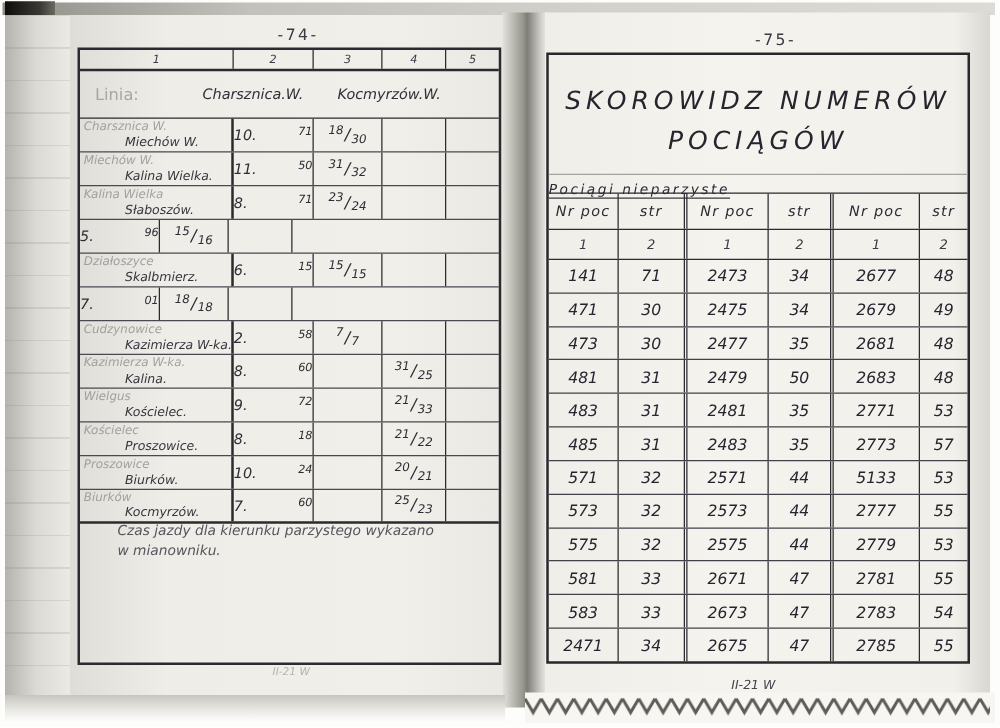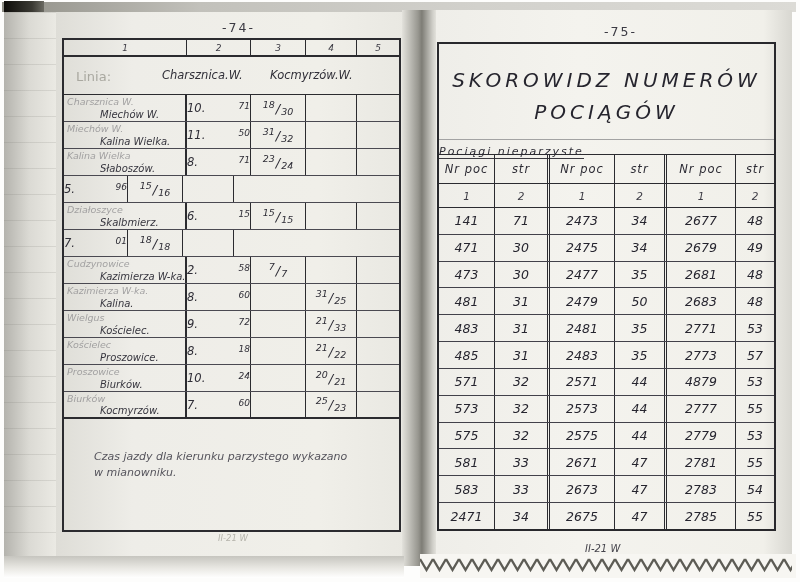--- a/index.html
+++ b/index.html
@@ -49,21 +49,21 @@
   .st-from{position:absolute;left:3px;top:1px;font-size:9.5px;color:#908f91;opacity:.8;
     filter:blur(.25px);white-space:nowrap}
   .st-to{position:absolute;left:36px;bottom:1px;font-size:10px;color:#36353e;white-space:nowrap}
   .dist{display:flex;align-items:center;justify-content:space-between}
   .d1{font-size:11.5px;color:#2e2d36}
   .d2{font-size:9px;color:#2e2d36;margin-top:-4px;margin-left:1px}
   .frc{display:flex;align-items:center;justify-content:center;color:#2e2d36}
   .fr-n{font-size:9.5px;transform:translateY(-4px)}
   .fr-s{font-size:13px;margin:0 1px}
   .fr-d{font-size:9.5px;transform:translateY(3px)}
-  .lt-note{position:absolute;left:30px;top:409px;font-size:11px;font-style:italic;
+  .lt-note{position:absolute;left:30px;top:377px;font-size:11px;font-style:italic;
     color:#55545c;line-height:16px;filter:blur(.15px);white-space:nowrap}
 
   
   .rt{left:437px;top:42px;width:339px;height:489px;border:2px solid #28282c;position:absolute}
   .rt-title{position:relative;height:96px;border-bottom:1px solid #a3a3a3}
   .t1,.t2{position:absolute;left:0;right:0;text-align:center;font-style:italic;
     letter-spacing:4px;font-size:20px;color:#26252e}
   .t1{top:24px}.t2{top:56px}
   .rt-sub{height:15px;border-bottom:1px solid #2b2b30;text-align:left}
   .rt-sub span{display:inline-block;font-size:11px;font-style:italic;letter-spacing:2px;
@@ -442,21 +442,21 @@
         <div class="dc r3 rr">2483</div>
         <div class="dc r4 rrd">35</div>
         <div class="dc r5 rr">2773</div>
         <div class="dc r6">57</div>
       </div>
         <div class="rt-row">
         <div class="dc r1 rr">571</div>
         <div class="dc r2 rrd">32</div>
         <div class="dc r3 rr">2571</div>
         <div class="dc r4 rrd">44</div>
-        <div class="dc r5 rr">4879</div>
+        <div class="dc r5 rr">5133</div>
         <div class="dc r6">53</div>
       </div>
         <div class="rt-row">
         <div class="dc r1 rr">573</div>
         <div class="dc r2 rrd">32</div>
         <div class="dc r3 rr">2573</div>
         <div class="dc r4 rrd">44</div>
         <div class="dc r5 rr">2777</div>
         <div class="dc r6">55</div>
       </div>

